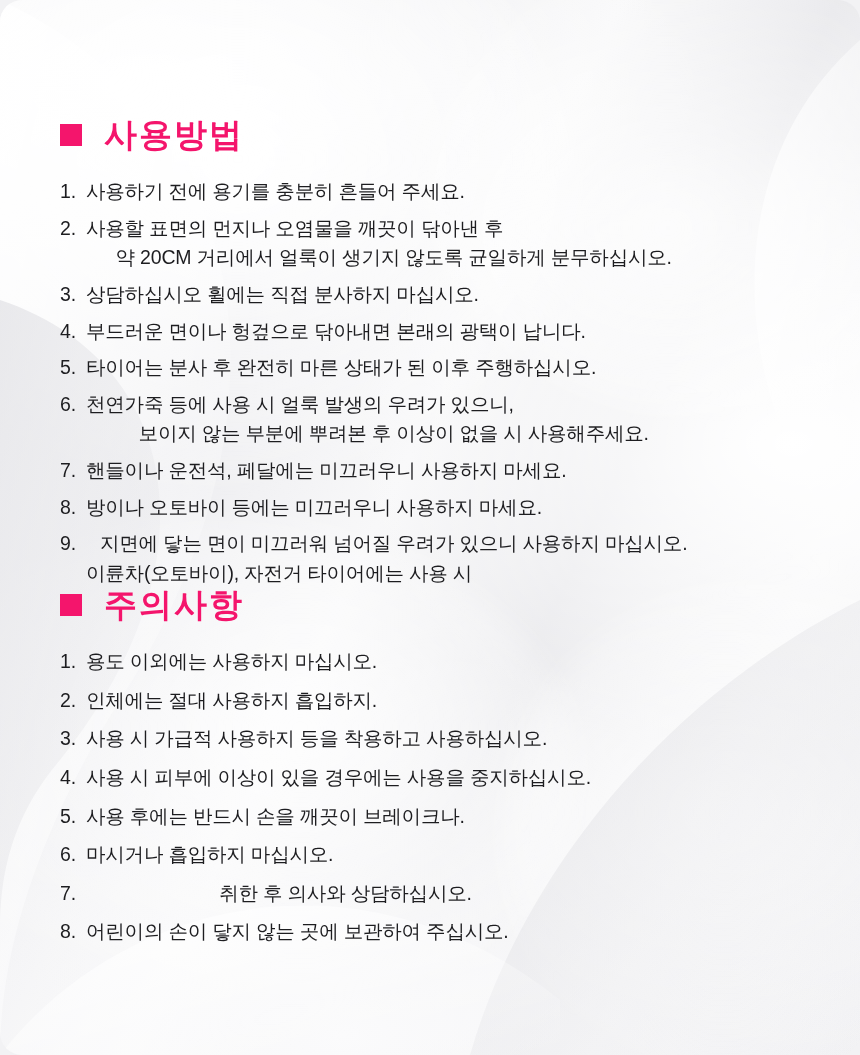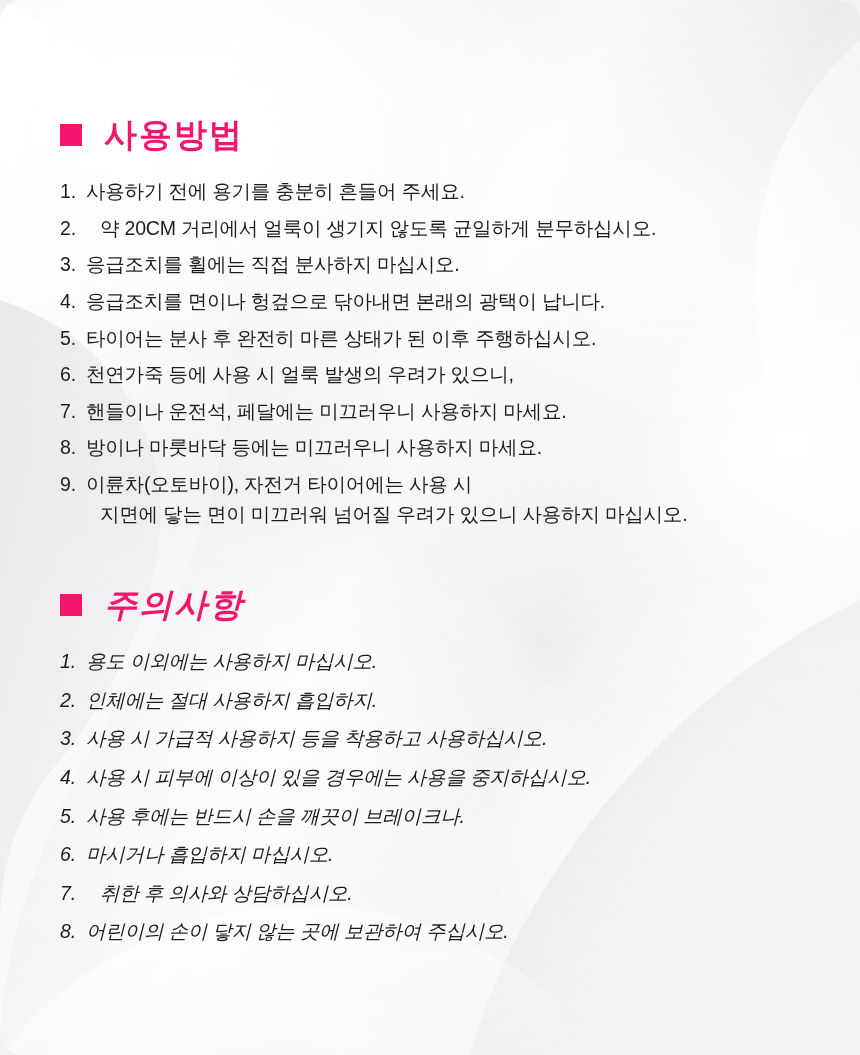--- a/index.html
+++ b/index.html
@@ -60,21 +60,21 @@
   }
   .content {
     position: relative;
     z-index: 3;
   }
   .section {
     position: absolute;
     left: 60px;
   }
   .section-usage { top: 118px; }
-  .section-caution { top: 588px; font-style: italic; }
+  .section-caution { top: 588px; }
 
   .heading {
     display: flex;
     align-items: center;
     gap: 22px;
     margin: 0 0 26px 0;
   }
   .bullet-square {
     width: 22px;
     height: 22px;
@@ -113,20 +113,21 @@
   }
   .body-lines {
     flex: 1 1 auto;
   }
   .body-lines .ln {
     display: block;
     white-space: nowrap;
   }
   .body-lines .ln.indent {
     padding-left: 14px;
+    text-align: center;
   }
   .section-caution ol.list li {
     margin-bottom: 9px;
   }
 </style>
 </head>
 <body>
 
 <div class="page">
 
@@ -163,64 +164,66 @@
       <ol class="list">
         <li>
           <span class="num">1.</span>
           <span class="body-lines">
             <span class="ln">사용하기 전에 용기를 충분히 흔들어 주세요.</span>
           </span>
         </li>
         <li>
           <span class="num">2.</span>
           <span class="body-lines">
+            <span class="ln">사용할 표면의 먼지나 오염물을 깨끗이 닦아낸 후</span>
             <span class="ln indent">약 20CM 거리에서 얼룩이 생기지 않도록 균일하게 분무하십시오.</span>
           </span>
         </li>
         <li>
           <span class="num">3.</span>
           <span class="body-lines">
-            <span class="ln">응급조치를 휠에는 직접 분사하지 마십시오.</span>
+            <span class="ln">상담하십시오 휠에는 직접 분사하지 마십시오.</span>
           </span>
         </li>
         <li>
           <span class="num">4.</span>
           <span class="body-lines">
-            <span class="ln">응급조치를 면이나 헝겊으로 닦아내면 본래의 광택이 납니다.</span>
+            <span class="ln">부드러운 면이나 헝겊으로 닦아내면 본래의 광택이 납니다.</span>
           </span>
         </li>
         <li>
           <span class="num">5.</span>
           <span class="body-lines">
             <span class="ln">타이어는 분사 후 완전히 마른 상태가 된 이후 주행하십시오.</span>
           </span>
         </li>
         <li>
           <span class="num">6.</span>
           <span class="body-lines">
             <span class="ln">천연가죽 등에 사용 시 얼룩 발생의 우려가 있으니,</span>
+            <span class="ln indent">보이지 않는 부분에 뿌려본 후 이상이 없을 시 사용해주세요.</span>
           </span>
         </li>
         <li>
           <span class="num">7.</span>
           <span class="body-lines">
             <span class="ln">핸들이나 운전석, 페달에는 미끄러우니 사용하지 마세요.</span>
           </span>
         </li>
         <li>
           <span class="num">8.</span>
           <span class="body-lines">
-            <span class="ln">방이나 마룻바닥 등에는 미끄러우니 사용하지 마세요.</span>
+            <span class="ln">방이나 오토바이 등에는 미끄러우니 사용하지 마세요.</span>
           </span>
         </li>
         <li>
           <span class="num">9.</span>
           <span class="body-lines">
+            <span class="ln indent">지면에 닿는 면이 미끄러워 넘어질 우려가 있으니 사용하지 마십시오.</span>
             <span class="ln">이륜차(오토바이), 자전거 타이어에는 사용 시</span>
-            <span class="ln indent">지면에 닿는 면이 미끄러워 넘어질 우려가 있으니 사용하지 마십시오.</span>
           </span>
         </li>
       </ol>
     </div>
 
     <div class="section section-caution">
       <div class="heading">
         <span class="bullet-square"></span>
         <span class="heading-text">주의사항</span>
       </div>

